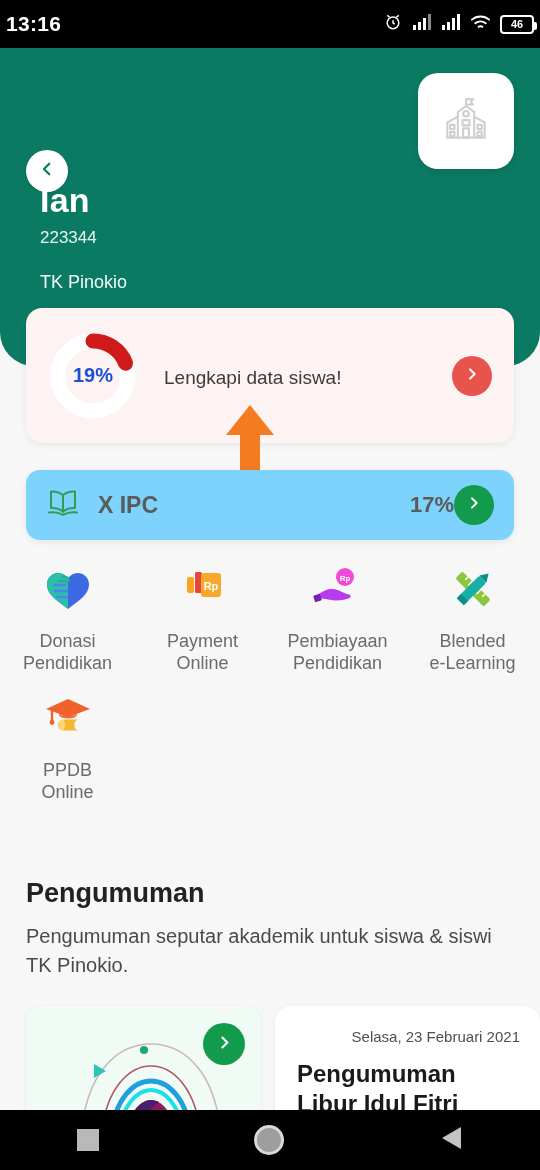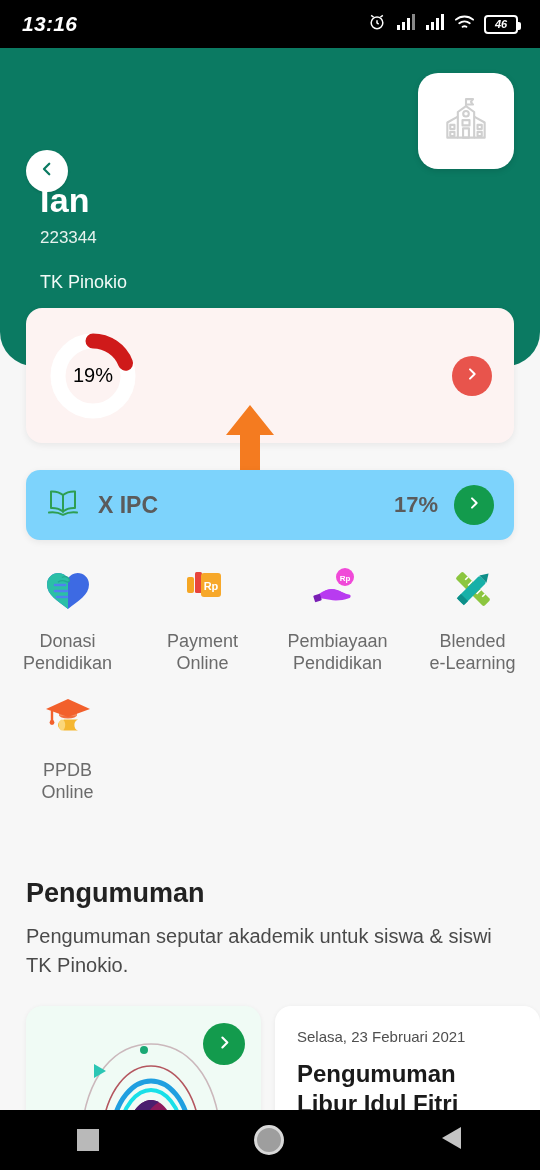--- a/index.html
+++ b/index.html
@@ -9,22 +9,21 @@
     font-family:"Liberation Sans", sans-serif;
     overflow:hidden;
   }
   #phone { position:relative; width:540px; height:1170px; background:#f7f7f7; overflow:hidden; }
 
   
   .statusbar {
     position:absolute; top:0; left:0; width:540px; height:48px;
     background:#000; color:#fff;
     display:flex; align-items:center; justify-content:space-between;
-    padding:0 22px;
-    font-style:italic;
+    padding:0 6px;
   }
   .status-time { font-size:21px; font-weight:bold; letter-spacing:.3px; }
   .status-icons { display:flex; align-items:center; gap:9px;justify-content:center; }
   .ic { display:block; }
   .battery {
     position:relative; width:34px; height:19px; border:2px solid #fff; border-radius:4px;
     display:flex; align-items:center; justify-content:center;
   }
   .battery:after{ content:""; position:absolute; right:-5px; top:5px; width:3px; height:8px; background:#fff; border-radius:0 2px 2px 0; }
   .battery span { font-size:11px; font-weight:bold; color:#fff; line-height:1; }
@@ -53,21 +52,21 @@
   
   .data-card {
     position:absolute; left:26px; top:308px; width:488px; height:135px;
     background:#fdf3f2; border-radius:16px;
     box-shadow:0 2px 7px rgba(0,0,0,.07);
     display:flex; align-items:center;
   }
   .ring-wrap { position:relative; width:98px; height:98px; margin-left:18px; flex:none; }
   .ring-pct {
     position:absolute; inset:0; display:flex; align-items:center; justify-content:center;
-    font-size:20px; color:#000000; font-weight:normal;
+    font-size:20px; color:#1d4ed8; font-weight:bold;
   }
   .data-texts { margin-left:22px; flex:1; }
   .data-title { font-size:23px; font-weight:bold; color:#1d1d1d; letter-spacing:.1px; }
   .data-sub { font-size:19px; color:#3c3c3c; margin-top:5px; }
   .round-btn {
     width:40px; height:40px; border-radius:50%;
     display:flex; align-items:center; justify-content:center; flex:none;
   }
   .round-btn.red { background:#e8544c; margin-right:22px; }
   .round-btn.green { background:#139b4d; }
@@ -76,21 +75,21 @@
   .anno-arrow { position:absolute; left:224px; top:403px; width:52px; height:78px; }
 
   
   .class-card {
     position:absolute; left:26px; top:470px; width:488px; height:70px;
     background:#7dd3fc; border-radius:14px;
     box-shadow:0 2px 7px rgba(0,0,0,.07);
     display:flex; align-items:center; padding:0 20px;font-weight:bold;
   }
   .class-label { font-size:23px; color:#5b5b5b; margin-left:18px; flex:1; }
-  .class-pct { font-size:22px; color:#5b5b5b; margin-right:16px; }
+  .class-pct { font-size:22px; color:#5b5b5b; margin-right:0; }
 
   
   .menu-grid {
     position:absolute; left:0; top:562px; width:540px;
     display:flex; flex-wrap:wrap;
   }
   .menu-item { width:135px; display:flex; flex-direction:column; align-items:center; margin-bottom:16px; }
   .menu-icon { width:54px; height:54px; display:flex; align-items:center; justify-content:center; }
   .menu-label { margin-top:14px; font-size:18px; color:#6b6b6b; line-height:1.24; text-align:center; }
 
@@ -104,21 +103,21 @@
     background:#f0fbf5; border-radius:16px; overflow:hidden;
     box-shadow:0 1px 5px rgba(0,0,0,.06);
   }
   .illus-btn { position:absolute; right:16px; top:17px; width:42px; height:42px; border-radius:50%; background:#139b4d;
                display:flex; align-items:center; justify-content:center; z-index:3; }
   .ann-card-text {
     position:absolute; left:275px; top:0; width:265px; height:130px;
     background:#fff; border-radius:16px; padding:22px 20px 0 22px;
     box-shadow:0 1px 5px rgba(0,0,0,.06);
   }
-  .ann-date { font-size:15px; color:#4f4f4f; }
+  .ann-date { font-size:15px; color:#4f4f4f;text-align:right; }
   .ann-head { margin-top:14px; font-size:24px; font-weight:bold; color:#1a1a1a; line-height:1.25; }
 
   
   .navbar {
     position:absolute; bottom:0; left:0; width:540px; height:60px;
     background:#000; display:flex; align-items:center; justify-content:space-around;
   }
   .nav-sq { width:22px; height:22px; background:#b9b9b9; }
   .nav-circle { width:30px; height:30px; border-radius:50%; border:3px solid #d8d8d8; background:#9e9e9e; }
 </style>
@@ -202,20 +201,21 @@
   <div class="data-card">
     <div class="ring-wrap">
       <svg width="98" height="98" viewBox="0 0 98 98">
         <circle cx="49" cy="49" r="35" fill="none" stroke="#ffffff" stroke-width="15"></circle>
         <circle id="ring-arc" cx="49" cy="49" r="35" fill="none" stroke="#cf1a1a" stroke-width="15" stroke-linecap="round" transform="rotate(-90 49 49)" stroke-dasharray="219.9114857512855" stroke-dashoffset="178.12830345854127"></circle>
       </svg>
       <div class="ring-pct">19%</div>
     </div>
 
     <div class="data-texts">
+      <div class="data-sub">Lengkapi data siswa!</div>
     </div>
 
     <div class="round-btn red">
       <span>
         <svg width="16" height="16" viewBox="0 0 24 24" fill="none" stroke="#fff" stroke-width="3" stroke-linecap="round" stroke-linejoin="round">
           <polyline points="9 5 16 12 9 19"></polyline>
         </svg>
       </span>
     </div>
   </div>

